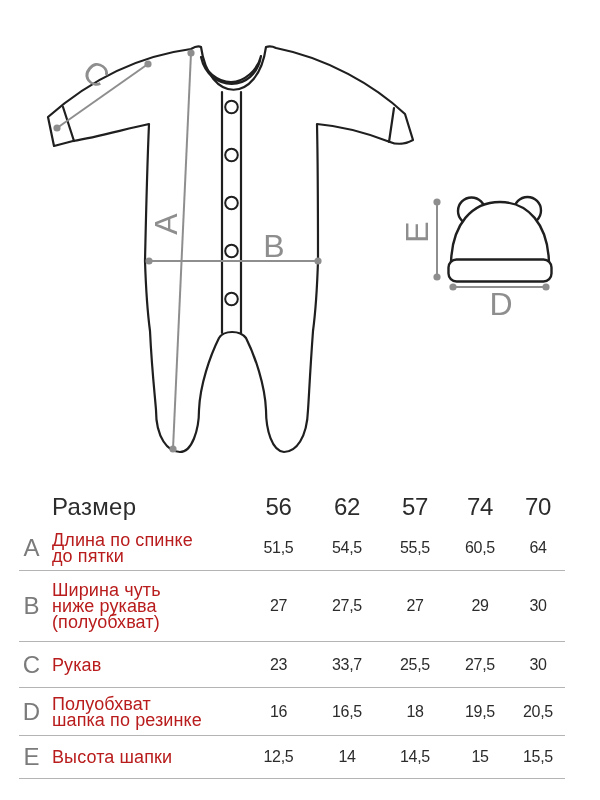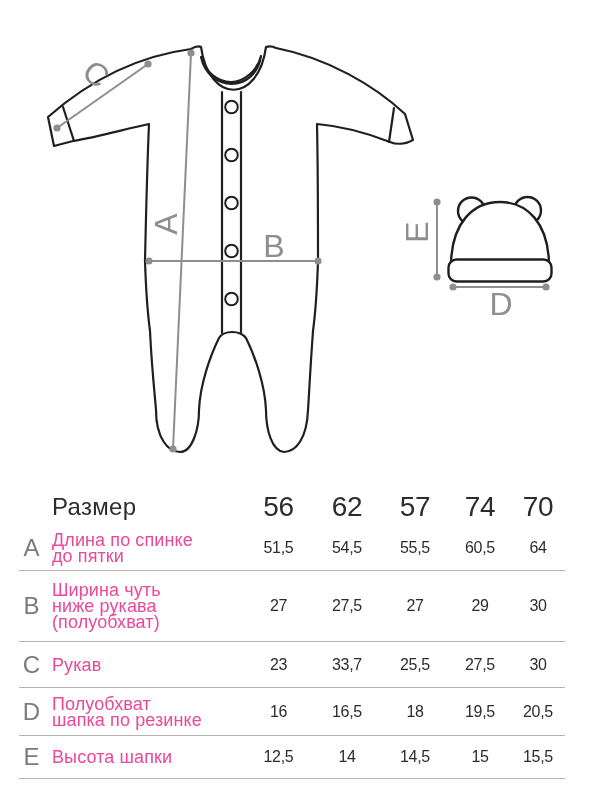--- a/index.html
+++ b/index.html
@@ -33,34 +33,34 @@
   .trow.r-c{height:45px;}
   .trow.r-d{height:47px;}
   .trow.r-e{height:42px;}
   .cell{min-width:0;}
   .cell.letter{
     font-size:24px;color:#7b7b7b;text-align:center;
     line-height:1;
   }
   .cell.rowlabel{
     padding-left:8px;
-    font-size:18px;line-height:16px;color:#ec4899;
+    font-size:18px;line-height:16px;color:#b91c1c;
     letter-spacing:0.1px;
   }
   .cell.rowlabel span{display:block;}
   .cell.headlabel{
     padding-left:8px;
     font-size:24px;color:#2c2c2c;letter-spacing:0.3px;
   }
   .cell.val{
     font-size:16px;text-align:center;color:#2c2c2c;
     letter-spacing:-0.3px;
     font-stretch:normal;
   }
-  .cell.val.hsize{font-size:28px;}
+  .cell.val.hsize{font-size:24px;}
 </style>
 </head>
 <body>
 
 <div class="page">
 
   <div class="diagram-wrap">
     <svg width="600" height="482" viewBox="0 0 600 482">
 
       <g stroke="#1f1f1f" stroke-width="2.2" fill="#ffffff" stroke-linejoin="round" stroke-linecap="round">

